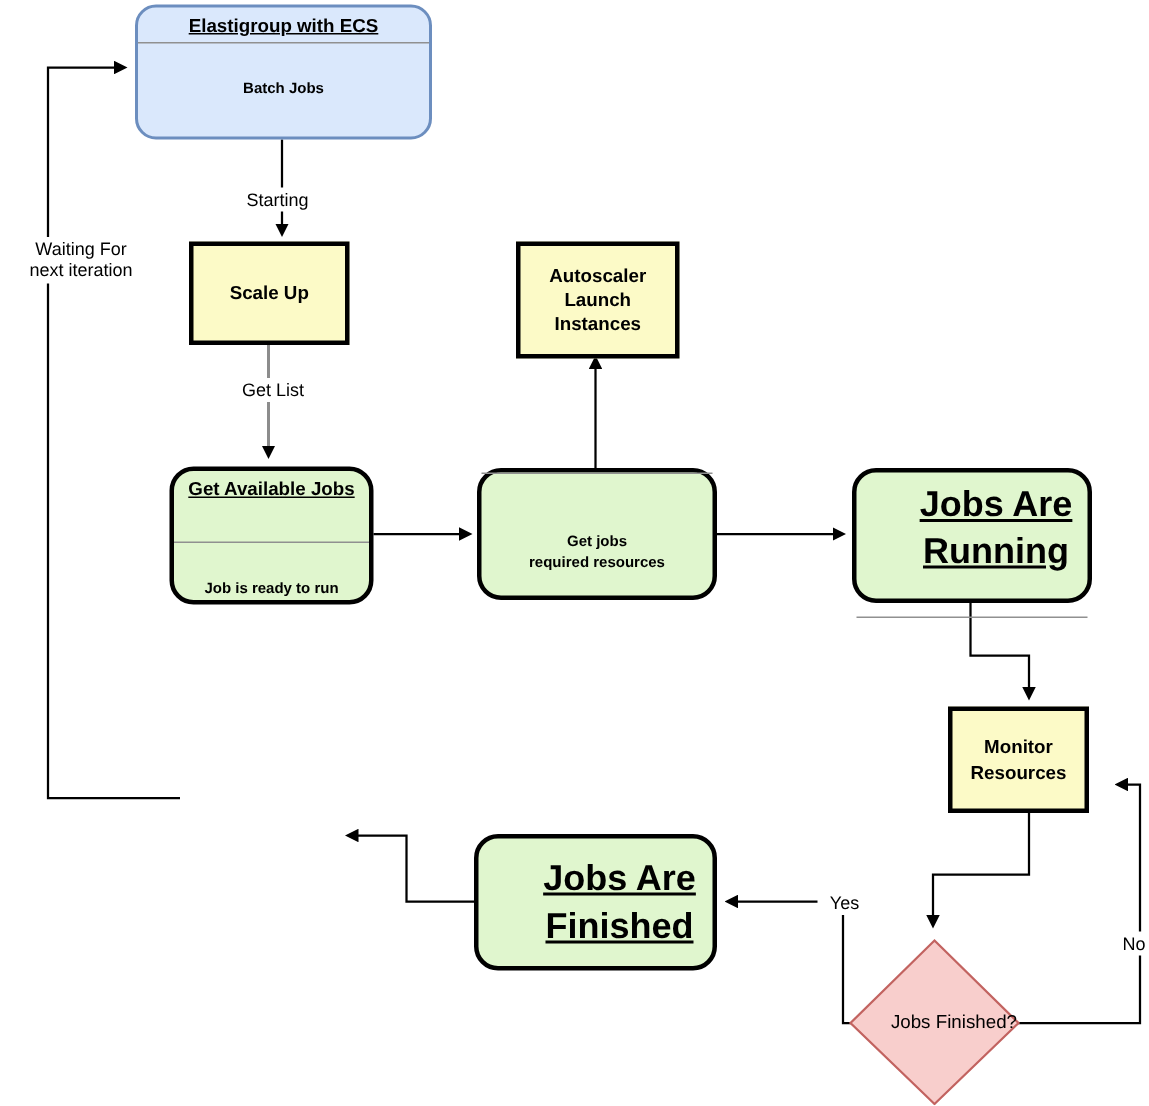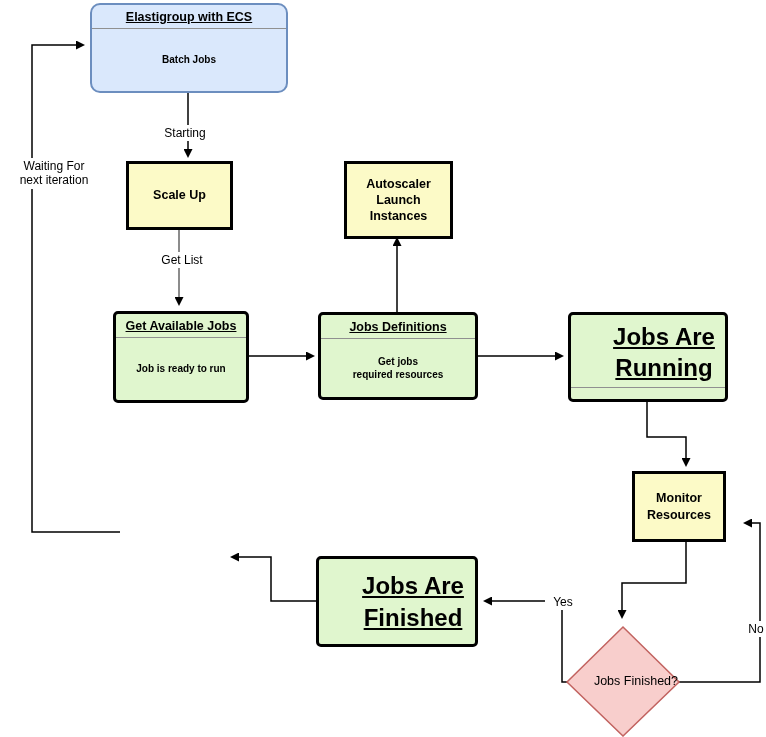--- a/index.html
+++ b/index.html
@@ -11,21 +11,21 @@
   .edge      { stroke:var(--edge,#000); stroke-width:1.5; fill:none; }
   .edge-gray { stroke:var(--edge_gray,#8c8c8c); stroke-width:2; fill:none; }
   .diamond-shape { fill:var(--pink_fill,#f8cecc); stroke:var(--pink_border,#c26360); stroke-width:1.5; }
 
   .node { position:absolute; box-sizing:border-box; display:flex; flex-direction:column; text-align:center; }
   .yellow {
     background:var(--yellow_fill,#fcfac7); border:3px solid var(--node_border,#000);
     align-items:center; justify-content:center; font-weight:bold; font-size:12.5px; line-height:1.3;
   }
   .green {
-    background:var(--green_fill,#e0f6ce); border:3px solid var(--node_border,#000); border-radius:5px;
+    background:var(--green_fill,#e0f6ce); border:3px solid var(--node_border,#000); border-radius:16px;gap:24px;
   }
   .blue {
     background:var(--blue_fill,#dae8fc); border:2.5px solid var(--blue_border,#6c8ebf); border-radius:10px;
   }
   .cell-title {
     font-weight:bold; font-size:12.5px; text-decoration:underline;
     padding:5px 2px 4px 2px;
   }
   .divider { border-top:1px solid var(--divider,#909090); }
   .cell-body {
@@ -61,21 +61,21 @@
     <path class="edge" d="M478,356 H561" marker-end="url(#arrow)"></path>
     <path class="edge" d="M647,402 V437 H686 V464" marker-end="url(#arrow)"></path>
     <path class="edge" d="M686,542 V583 H622 V616" marker-end="url(#arrow)"></path>
     <path class="edge" d="M678,682 H760 V523 H746" marker-end="url(#arrow)"></path>
     <path class="edge" d="M568,682 H562 V601 H486" marker-end="url(#arrow)"></path>
     <path class="edge" d="M316,601 H271 V557 H233" marker-end="url(#arrow)"></path>
     <path class="edge" d="M120,532 H32 V45 H82" marker-end="url(#arrow)"></path>
     <polygon class="diamond-shape" points="623,627 679,682 623,736 567,682"></polygon>
   </svg>
 
-  <div class="node blue" style="left:90px; top:3px; width:198px; height:90px;">
+  <div class="node blue" style="left:90px; top:3px; width:198px; height:90px;border-radius:14px;">
     <div class="cell-title">Elastigroup with ECS</div>
     <div class="divider"></div>
     <div class="cell-body">Batch Jobs</div>
   </div>
 
   <div class="node yellow" style="left:126px; top:161px; width:107px; height:69px;">
     <span>Scale Up</span>
   </div>
 
   <div class="node yellow" style="left:344px; top:161px; width:109px; height:78px;">
@@ -84,21 +84,20 @@
     <span class="line">Instances</span>
   </div>
 
   <div class="node green" style="left:113px; top:311px; width:136px; height:92px;">
     <div class="cell-title">Get Available Jobs</div>
     <div class="divider"></div>
     <div class="cell-body">Job is ready to run</div>
   </div>
 
   <div class="node green" style="left:318px; top:312px; width:160px; height:88px;">
-    <div class="cell-title">Jobs Definitions</div>
     <div class="divider"></div>
     <div class="cell-body">
       <span class="line">Get jobs</span>
       <span class="line">required resources</span>
     </div>
   </div>
 
   <div class="node green" style="left:568px; top:312px; width:160px; height:90px;">
     <div class="big-title" style="padding-top:6px; padding-bottom:4px;">
       <span class="line">Jobs Are</span>

